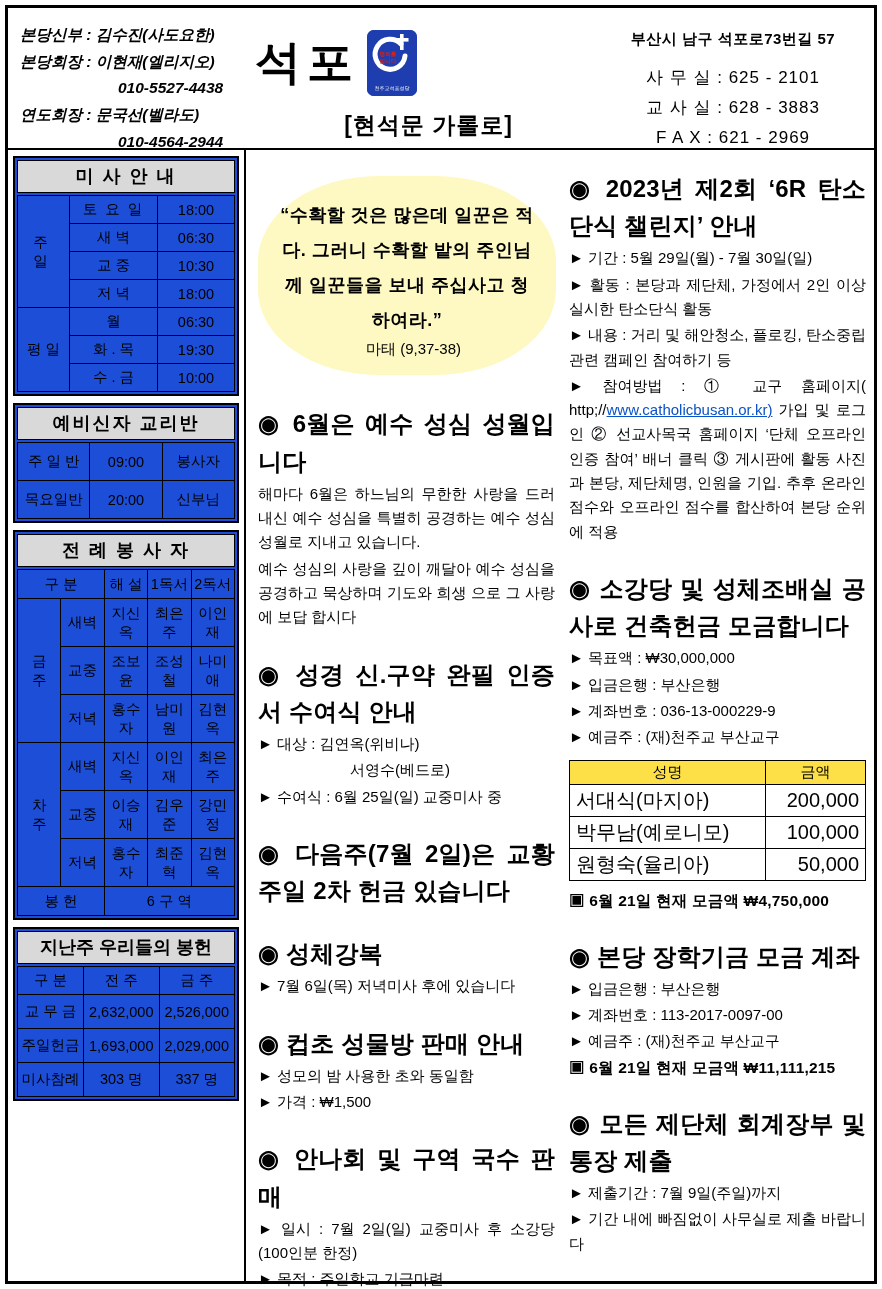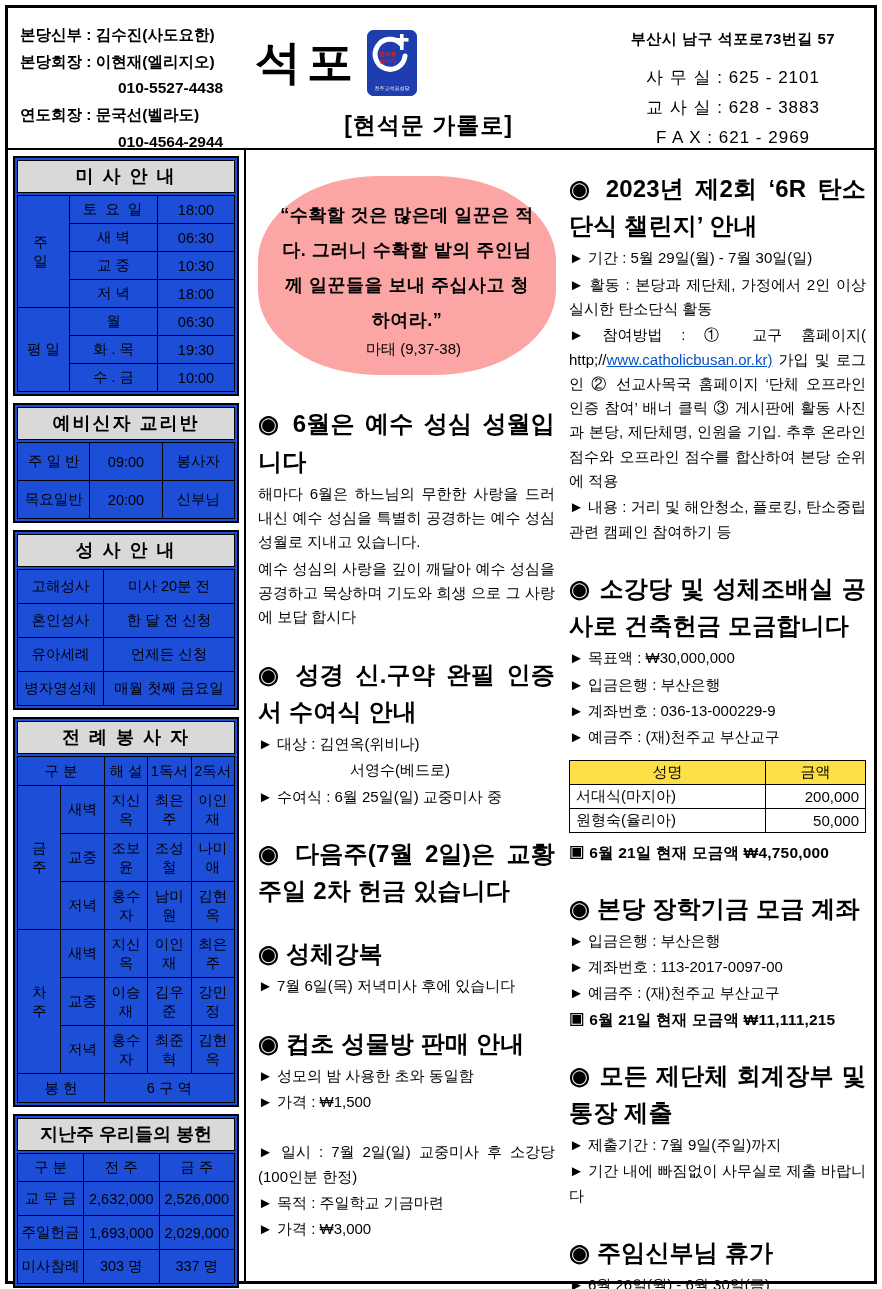--- a/index.html
+++ b/index.html
@@ -5,21 +5,21 @@
   * { margin:0; padding:0; box-sizing:border-box; }
   html,body { background:#ffffff; }
   .page {
     width:882px; height:1289px; background:#fff; position:relative;
     font-family:"Liberation Sans", sans-serif; color:#000; overflow:hidden;
   }
   .outer { position:absolute; inset:5px; border:3px solid #000; display:flex; flex-direction:column; }
 
   
   .hdr { display:flex; border-bottom:2px solid #000; padding:14px 10px 10px 12px; height:142px; flex:0 0 auto; }
-  .hdr-left { width:235px; font-size:15.5px; line-height:1.72; font-weight:600; }
+  .hdr-left { width:235px; font-size:15.5px; line-height:1.72; font-weight:600;font-style:italic; }
   .hdr-left .phone { padding-left:98px; }
   .hdr-center { flex:1; text-align:center; }
   .title-row { display:flex; align-items:center; justify-content:flex-start; gap:8px; margin-top:8px; }
   .big-title { font-size:46px; font-weight:bold; letter-spacing:6px; }
   .subtitle { font-size:23px; font-weight:bold; margin-top:14px; letter-spacing:1px; }
   .logo { width:50px; height:66px; background:#1e3eb0; border-radius:7px; position:relative; flex:0 0 auto; }
   .logo svg { position:absolute; inset:0; }
   .hdr-right { width:262px; text-align:center; padding-top:8px; }
   .addr { font-size:15px; font-weight:600; margin-bottom:14px; letter-spacing:0.5px; }
   .phones { font-size:17px; line-height:1.75; letter-spacing:1px; font-weight:500; }
@@ -38,33 +38,33 @@
   .lsec td, .lsec th { border:1px solid #000; font-size:14.5px; text-align:center; padding:4px 1px; vertical-align:middle; }
   .pre { white-space:pre-line; }
   .mass-c1 { width:52px; letter-spacing:6px; }
   .mass-c2 { width:88px; letter-spacing:2px; }
   .srv td { padding:4.5px 0; font-size:14.5px; }
   .srv .grp { width:25px; }
   .srv .tm { width:40px; }
   .num { font-size:14.5px; }
 
   
-  .bubble { background:#fca5a5; border-radius:120px / 85px; width:298px; padding:22px 18px 16px;
+  .bubble { background:#fef9c3; border-radius:120px / 85px; width:298px; padding:22px 18px 16px;
             margin:12px 0 30px 0; text-align:center; }
   .bubble .q { font-weight:bold; font-size:18px; line-height:1.95; letter-spacing:0.5px; }
   .bubble .src { font-size:15px; margin-top:2px; padding-left:90px; text-align:left; }
   .sec { margin-bottom:26px; }
   .sec-title { font-weight:bold; font-size:24px; line-height:1.55; text-align:justify; letter-spacing:0.2px; }
   .sec p { font-size:15px; line-height:1.62; text-align:justify; margin-top:2px; }
   .sec p.first { }
   .indent { padding-left:92px; text-align:left; }
   .link { color:#0a52c8; text-decoration:underline; cursor:pointer; }
   .don-table { width:100%; border-collapse:collapse; margin:10px 0 10px; table-layout:fixed; }
   .don-table th { background:#fde047; border:1px solid #000; font-size:15px; font-weight:normal; padding:2px 0; }
-  .don-table td { border:1px solid #000; font-size:15px; padding:2px 6px; }
+  .don-table td { border:1px solid #000; font-size:20px; padding:2px 6px; }
   .don-table td.name { text-align:left; }
   .don-table td.amt { text-align:right; }
   .don-table th.amt-h { width:100px; }
   .total-line { font-weight:bold; font-size:15.5px; margin-top:4px; letter-spacing:0.2px; }
 </style>
 </head>
 <body>
 
 <div class="page">
 <div class="outer">
@@ -157,43 +157,20 @@
                 </tr>
             <tr style="height:38px;margin-top:40px;">
               <td>목요일반</td>
               <td class="num">20:00</td>
               <td>신부님</td>
                 </tr>
           </tbody>
         </table>
       </div>
 
-      <div class="lsec">
-        <div class="lsec-h">성 사 안 내</div>
-        <table>
-          <tbody>
-            <tr style="height:34px;">
-                  <td style="width:86px;">고해성사</td>
-                  <td>미사 20분 전</td>
-                </tr>
-            <tr style="height:34px;">
-                  <td>혼인성사</td>
-                  <td>한 달 전 신청</td>
-                </tr>
-            <tr style="height:34px;">
-                  <td>유아세례</td>
-                  <td>언제든 신청</td>
-                </tr>
-            <tr style="height:34px;">
-                  <td>병자영성체</td>
-                  <td>매월 첫째 금요일</td>
-                </tr>
-          </tbody>
-        </table>
-      </div>
 
       <div class="lsec">
         <div class="lsec-h">전 례 봉 사 자</div>
         <table class="srv">
           <tbody>
             <tr>
               <td colspan="2">구  분</td>
               <td>해  설</td>
               <td>1독서</td>
               <td>2독서</td>
@@ -306,53 +283,58 @@
           <p class="first">► 7월 6일(목) 저녁미사 후에 있습니다</p>
         </div>
 
         <div class="sec">
           <div class="sec-title">◉ 컵초 성물방 판매 안내</div>
           <p class="first">► 성모의 밤 사용한 초와 동일함</p>
           <p>► 가격 : ₩1,500</p>
         </div>
 
         <div class="sec">
+          <div class="sec-title">◉ 안나회 및 구역 국수 판매</div>
           <p class="first">► 일시 : 7월 2일(일) 교중미사 후 소강당(100인분 한정)</p>
           <p>► 목적 : 주일학교 기금마련</p>
           <p>► 가격 : ₩3,000</p>
         </div>
       </div>
 
       <div class="col">
 
         <div class="sec" style="margin-top:6px;">
           <div class="sec-title">◉ 2023년 제2회 ‘6R 탄소단식 챌린지’ 안내</div>
           <p class="first">► 기간 : 5월 29일(월) - 7월 30일(일)</p>
           <p>► 활동 : 본당과 제단체, 가정에서 2인 이상 실시한 탄소단식 활동</p>
+          <p>► 내용 : 거리 및 해안청소, 플로킹, 탄소중립 관련 캠페인 참여하기 등</p>
           <p><span>► 참여방법 : ① 교구 홈페이지( http;//</span><span class="link">www.catholicbusan.or.kr)</span><span> 가입 및 로그인 ② 선교사목국 홈페이지 ‘단체 오프라인 인증 참여’ 배너 클릭 ③ 게시판에 활동 사진과 본당, 제단체명, 인원을 기입. 추후 온라인 점수와 오프라인 점수를 합산하여 본당 순위에 적용</span></p>
-          <p>► 내용 : 거리 및 해안청소, 플로킹, 탄소중립 관련 캠페인 참여하기 등</p>
         </div>
 
         <div class="sec">
           <div class="sec-title">◉ 소강당 및 성체조배실 공사로 건축헌금 모금합니다</div>
           <p class="first">► 목표액 : ₩30,000,000</p>
           <p>► 입금은행 : 부산은행</p>
           <p>► 계좌번호 : 036-13-000229-9</p>
           <p>► 예금주 : (재)천주교 부산교구</p>
           <table class="don-table">
             <tbody>
               <tr>
                 <th>성명</th>
                 <th class="amt-h">금액</th>
                   </tr>
               <tr>
                 <td class="name">서대식(마지아)</td>
                 <td class="amt">200,000</td>
                   </tr>
               <tr>
+                <td class="name">박무남(예로니모)</td>
+                <td class="amt">100,000</td>
+                  </tr>
+              <tr>
                 <td class="name">원형숙(율리아)</td>
                 <td class="amt">50,000</td>
                   </tr>
             </tbody>
           </table>
           <div class="total-line">▣ 6월 21일 현재 모금액 ₩4,750,000</div>
         </div>
 
         <div class="sec">
           <div class="sec-title">◉ 본당 장학기금 모금 계좌</div>

